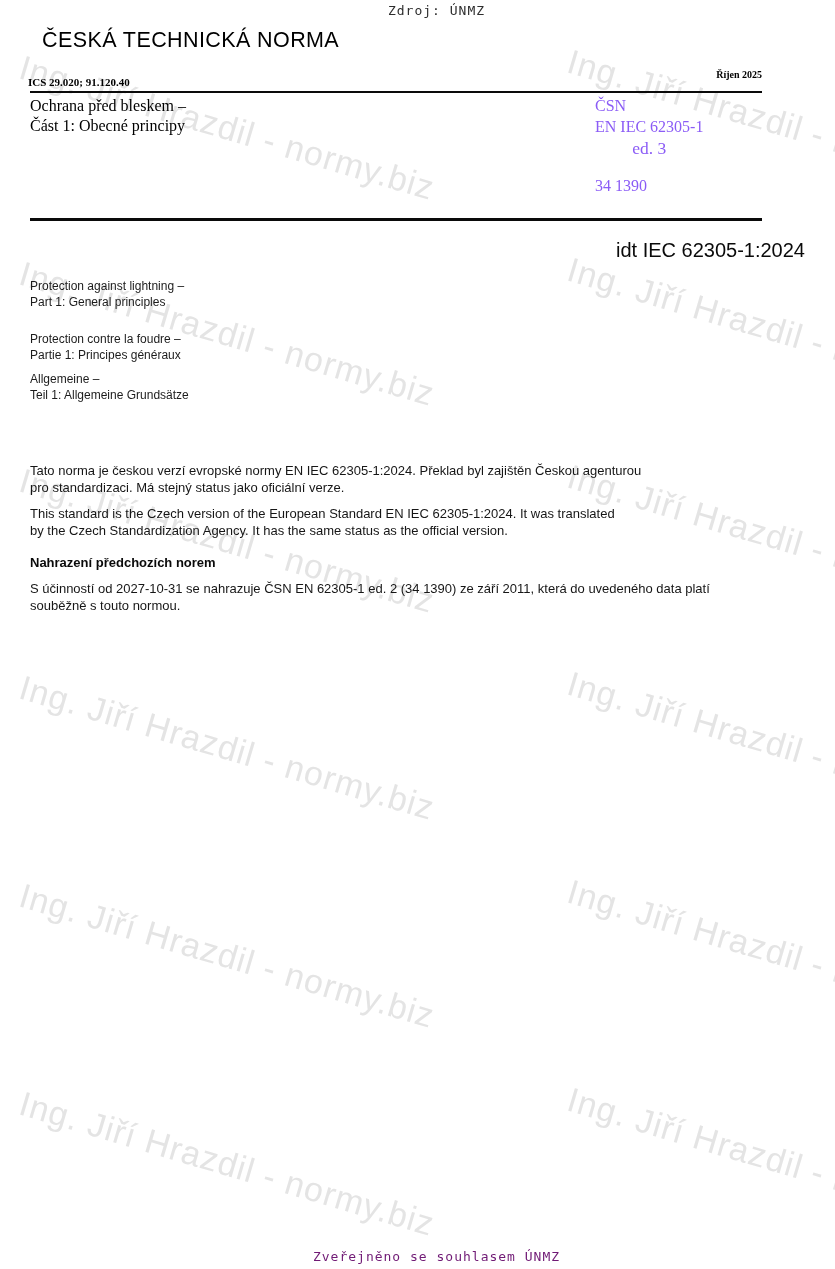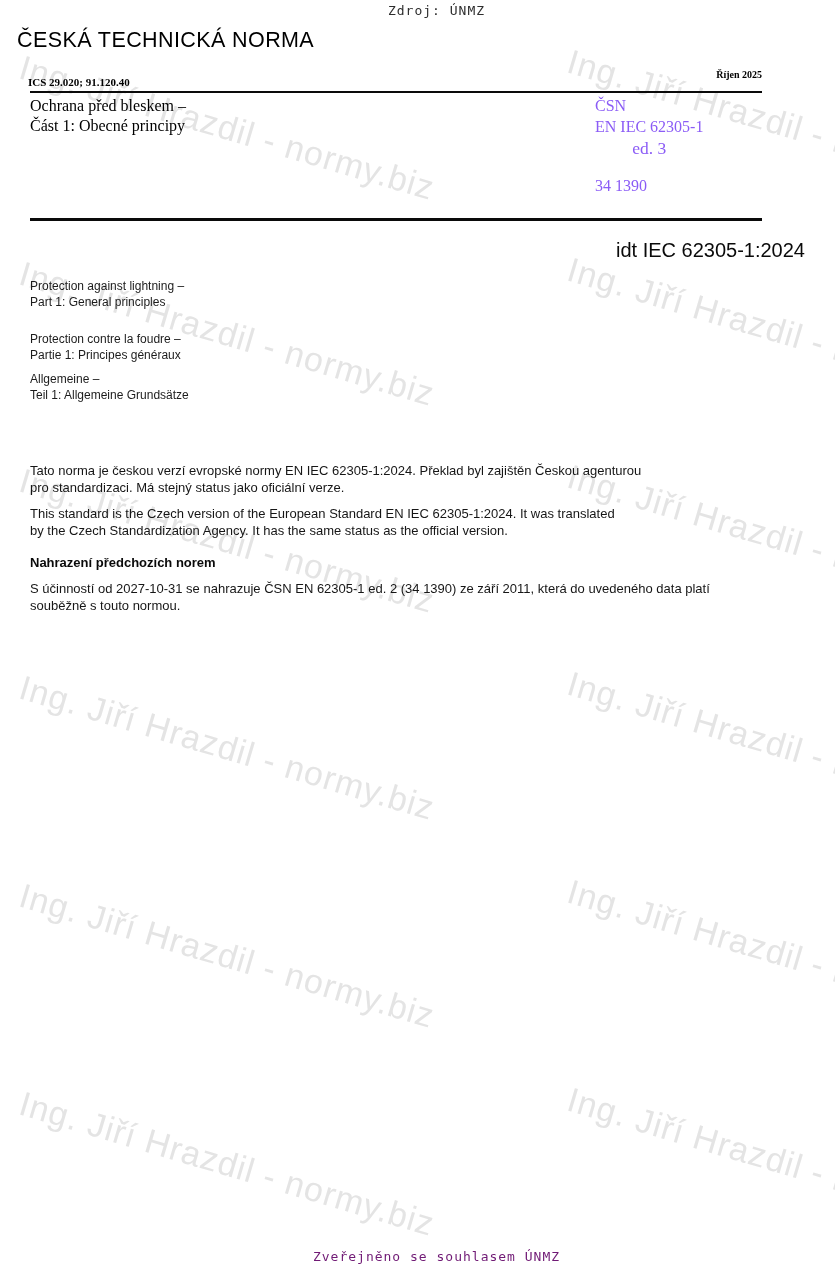--- a/index.html
+++ b/index.html
@@ -34,21 +34,21 @@
   .mono { font-family: "DejaVu Sans Mono", "Liberation Mono", monospace; padding-left: 19px; }
   .serif { font-family: "Liberation Serif", serif; }
 
   .source-note {
     top: 3px; left: 0; width: 100%;
     text-align: center;
     font-size: 13px; letter-spacing: 1px;
     color: #2e2e2e;
   }
   .main-title {
-    left: 17px; top: 28px;
+    left: 42px; top: 28px;
     font-size: 21.5px; letter-spacing: 0.4px;
     color: #000000;
     text-align: right;
   }
   .ics-line {
     left: 28px; top: 76px;
     font-size: 11px; font-weight: 700;
     color: #000000;
   }
   .issue-date {

